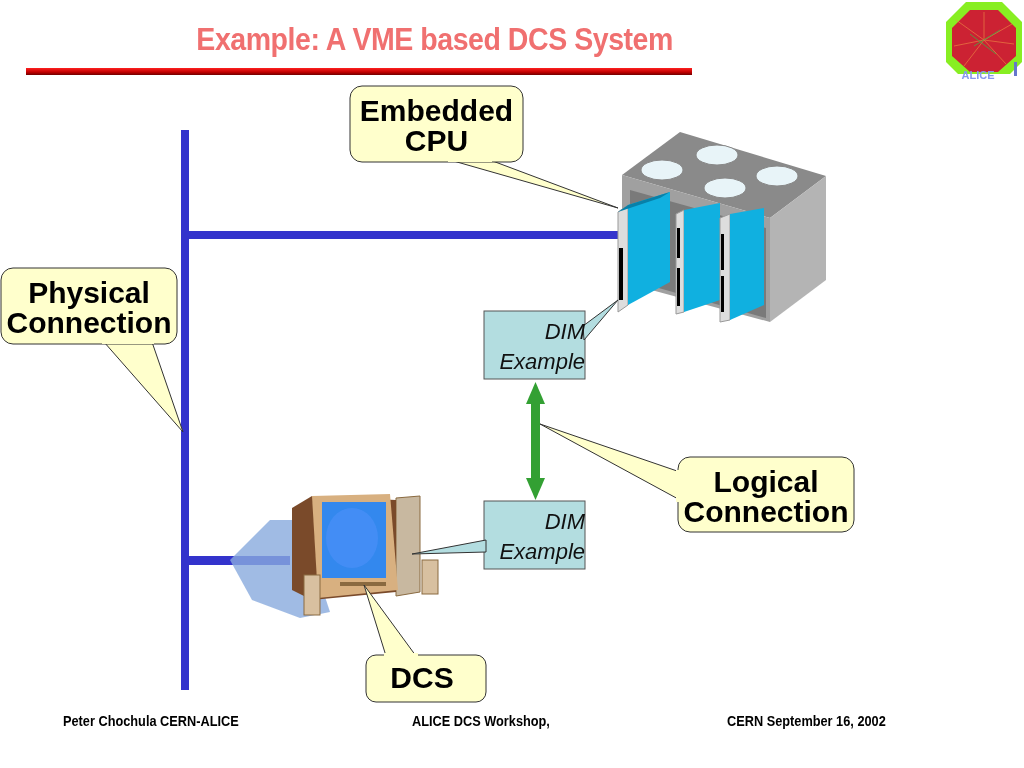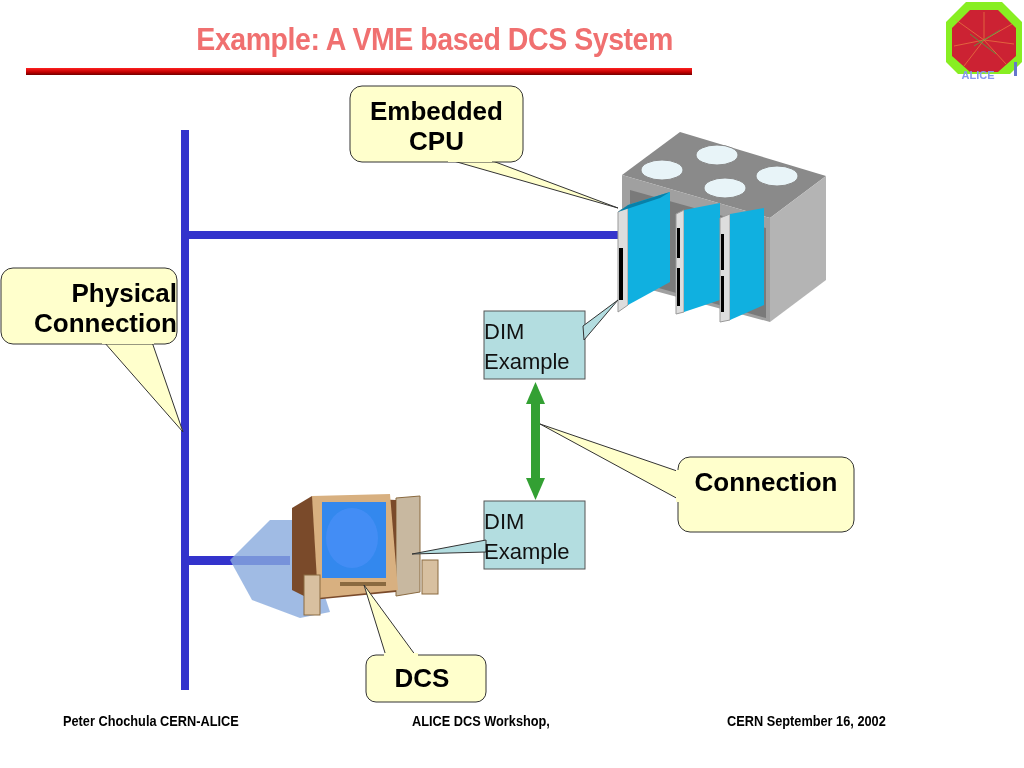--- a/index.html
+++ b/index.html
@@ -6,23 +6,23 @@
   body { width: 1024px; height: 768px; background: #ffffff; position: relative; overflow: hidden;
          font-family: "Liberation Sans", sans-serif; }
   .title { position: absolute; left: 0; width: 870px; top: 22px; text-align: center;
            font-size: 31px; font-weight: bold; color: #f07070; letter-spacing: -0.5px;
            font-family: "Liberation Sans", sans-serif; transform: scaleX(0.92); transform-origin: 430px 0; }
   .title-rule { position: absolute; left: 26px; top: 68px; width: 666px; height: 7px;
                 background: linear-gradient(#ff2020, #c00000 60%, #700000); }
   .logo { position: absolute; left: 944px; top: 0; width: 80px; height: 80px; }
   .diagram { position: absolute; left: 0; top: 0; width: 1024px; height: 768px; }
   .callout-text { position: absolute; text-align: center; font-weight: bold; color: #000;
-                  font-size: 26px; line-height: 30px; font-family: "Liberation Sans", sans-serif; }
-  .dim-text { position: absolute; text-align: left; color: #111; font-size: 22px; line-height: 30px;
-              font-family: "Liberation Sans", sans-serif; }
+                  font-size: 30px; line-height: 30px; font-family: "Liberation Sans", sans-serif; }
+  .dim-text { position: absolute; text-align: right; color: #111; font-size: 22px; line-height: 30px;
+              font-family: "Liberation Sans", sans-serif; font-style: italic; }
   .footer { position: absolute; top: 712px; font-size: 15px; font-weight: bold; color: #000;
             font-family: "Liberation Sans", sans-serif; transform: scaleX(0.85); transform-origin: 0 0; }
 </style>
 </head>
 <body>
 
 <div class="title">Example: A VME based DCS System</div>
 <div class="title-rule"></div>
 
 <svg class="logo" viewBox="0 0 80 80">
@@ -119,25 +119,26 @@
     <polygon points="386,656 416,656 364,585" fill="#ffffcc" stroke="#333"></polygon>
     <rect x="366" y="655" width="120" height="47" rx="10" fill="#ffffcc" stroke="#333"></rect>
     <rect x="384" y="653" width="34" height="4" fill="#ffffcc"></rect>
   </g>
 </svg>
 
 <div class="callout-text" style="left:350px;top:96px;width:173px;">
   <div>Embedded</div>
   <div>CPU</div>
 </div>
-<div class="callout-text" style="left:1px;top:278px;width:176px;text-align:right;">
+<div class="callout-text" style="left:1px;top:278px;width:176px;">
   <div>Physical</div>
   <div>Connection</div>
 </div>
 <div class="callout-text" style="left:678px;top:467px;width:176px;">
+  <div>Logical</div>
   <div>Connection</div>
 </div>
 <div class="callout-text" style="left:366px;top:663px;width:112px;">
   <div>DCS</div>
 </div>
 
 <div class="dim-text" style="left:484px;top:317px;width:101px;">
   <div>DIM</div>
   <div>Example</div>
 </div>

